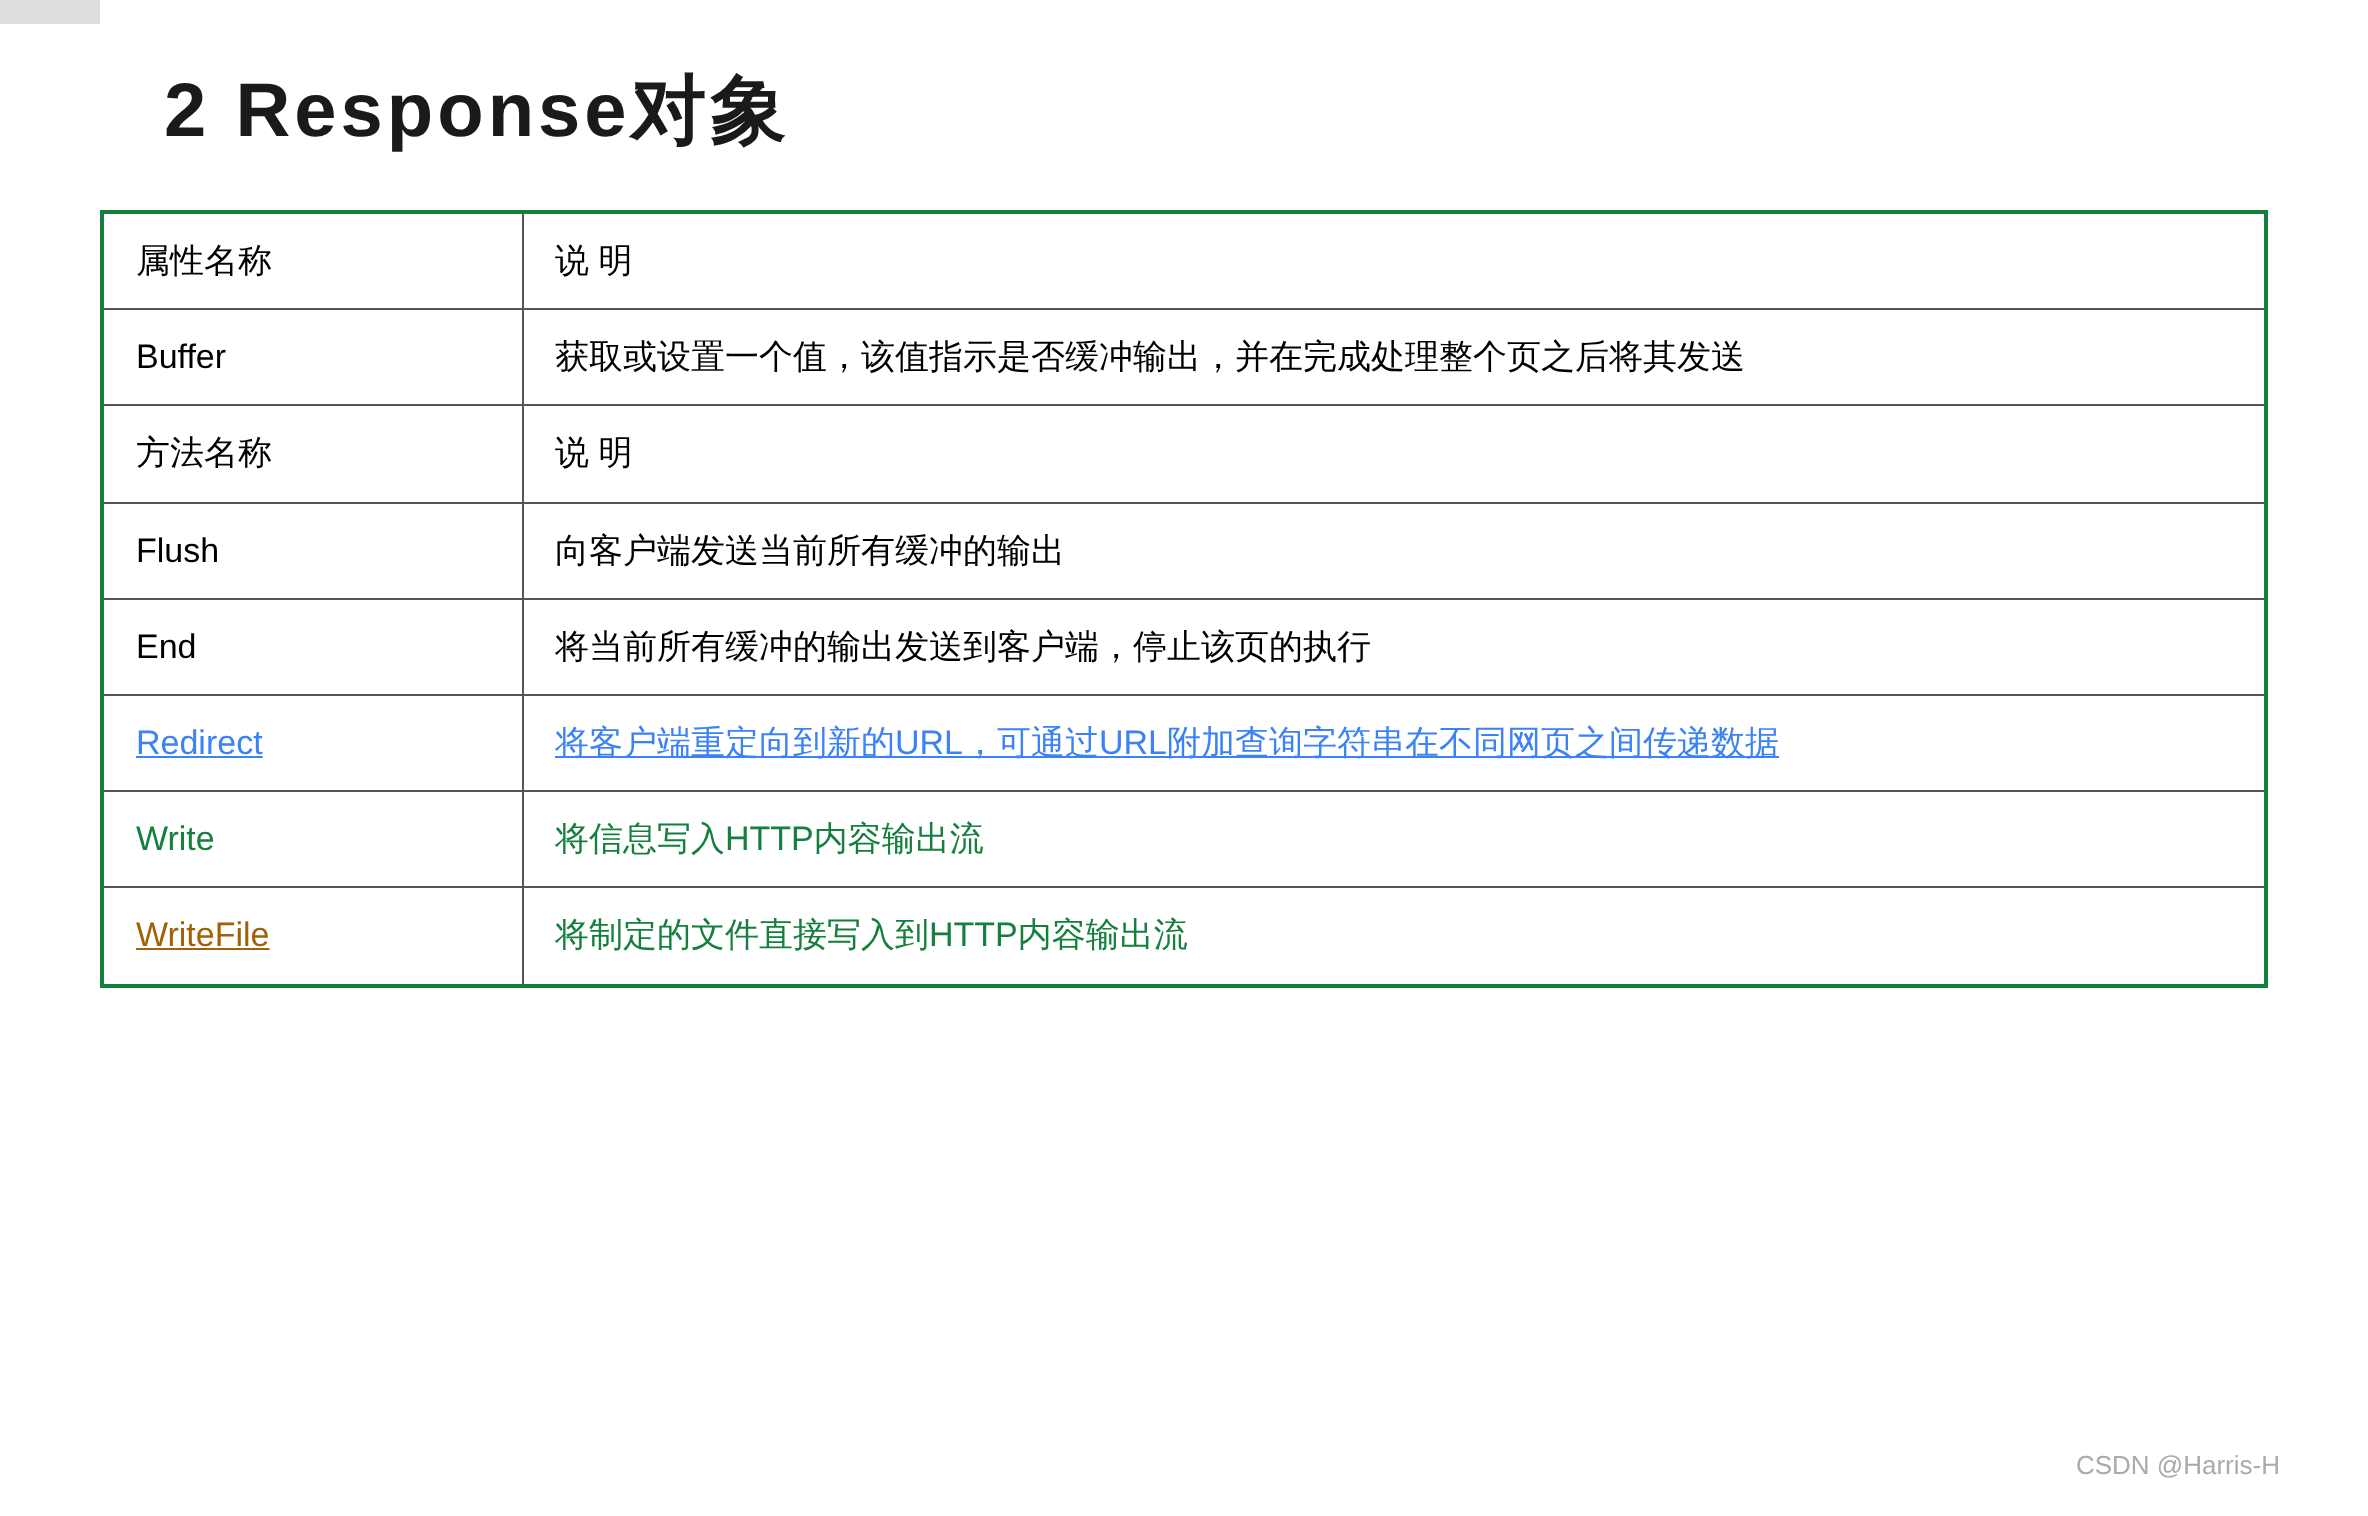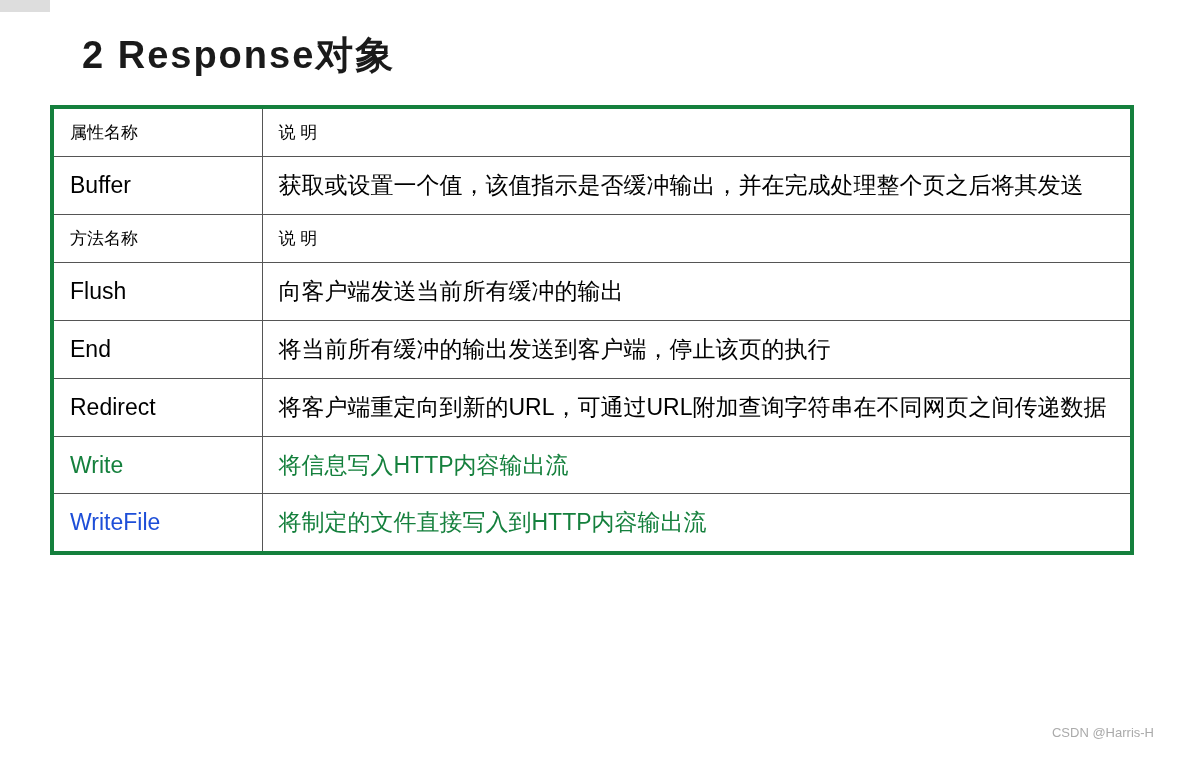--- a/index.html
+++ b/index.html
@@ -22,62 +22,64 @@
       font-weight: bold;
       color: #1a1a1a;
       margin-bottom: 24px;
       letter-spacing: 2px;
       margin-left: 32px;
     }
 
     .data-table {
       width: 100%;
       border-collapse: collapse;
-      border: 4px solid #15803d;
+      border: 2px solid #15803d;
     }
 
     .data-table th,
     .data-table td {
       border: 1px solid #555;
       padding: 10px 16px;
       vertical-align: middle;
-      font-size: 23px;
+      font-size: 17px;
       line-height: 1.6;
     }
 
     .col-name {
       width: 210px;
     }
 
     .col-desc {
       width: auto;
     }
 
     .header-row td {
       font-weight: normal;
       font-size: 17px;
       background: #ffffff;
     }
 
     .red-text {
-      color: #000000;
+      color: #3b82f6;
+      text-decoration: underline;
     }
 
     .blue-text {
       color: #15803d;
     }
 
     .blue-link {
-      color: #1d4ed8;
+      color: #a16207;
+      text-decoration: underline;
     }
 
     .watermark {
       position: absolute;
       bottom: 18px;
-      right: 30px;
+      right: 44px;
       font-size: 13px;
       color: #aaa;
     }
 
     .top-bar {
       position: absolute;
       top: 0;
       left: 0;
       width: 50px;
       height: 12px;

